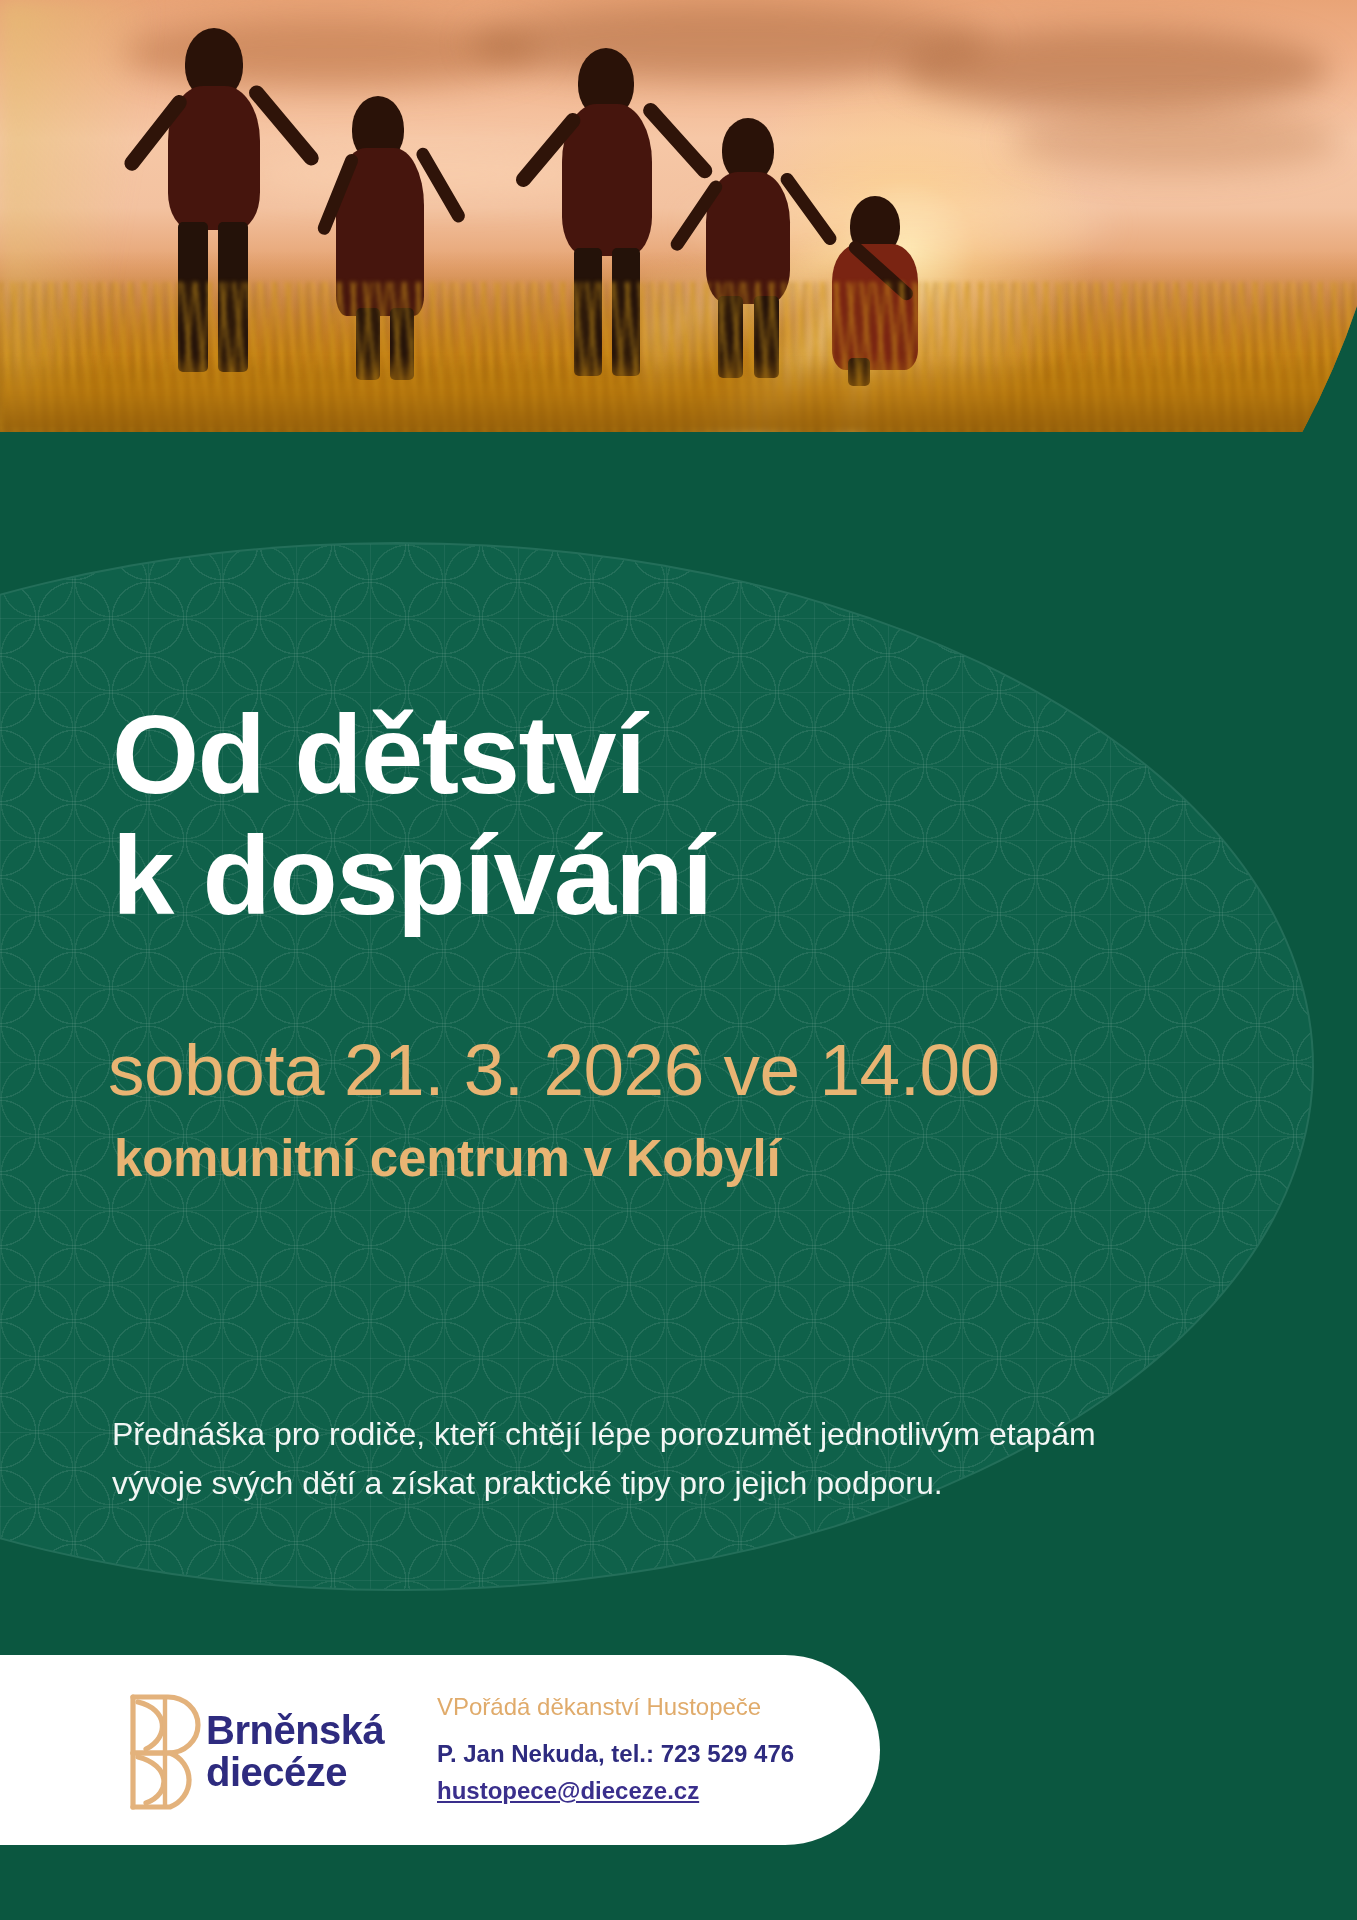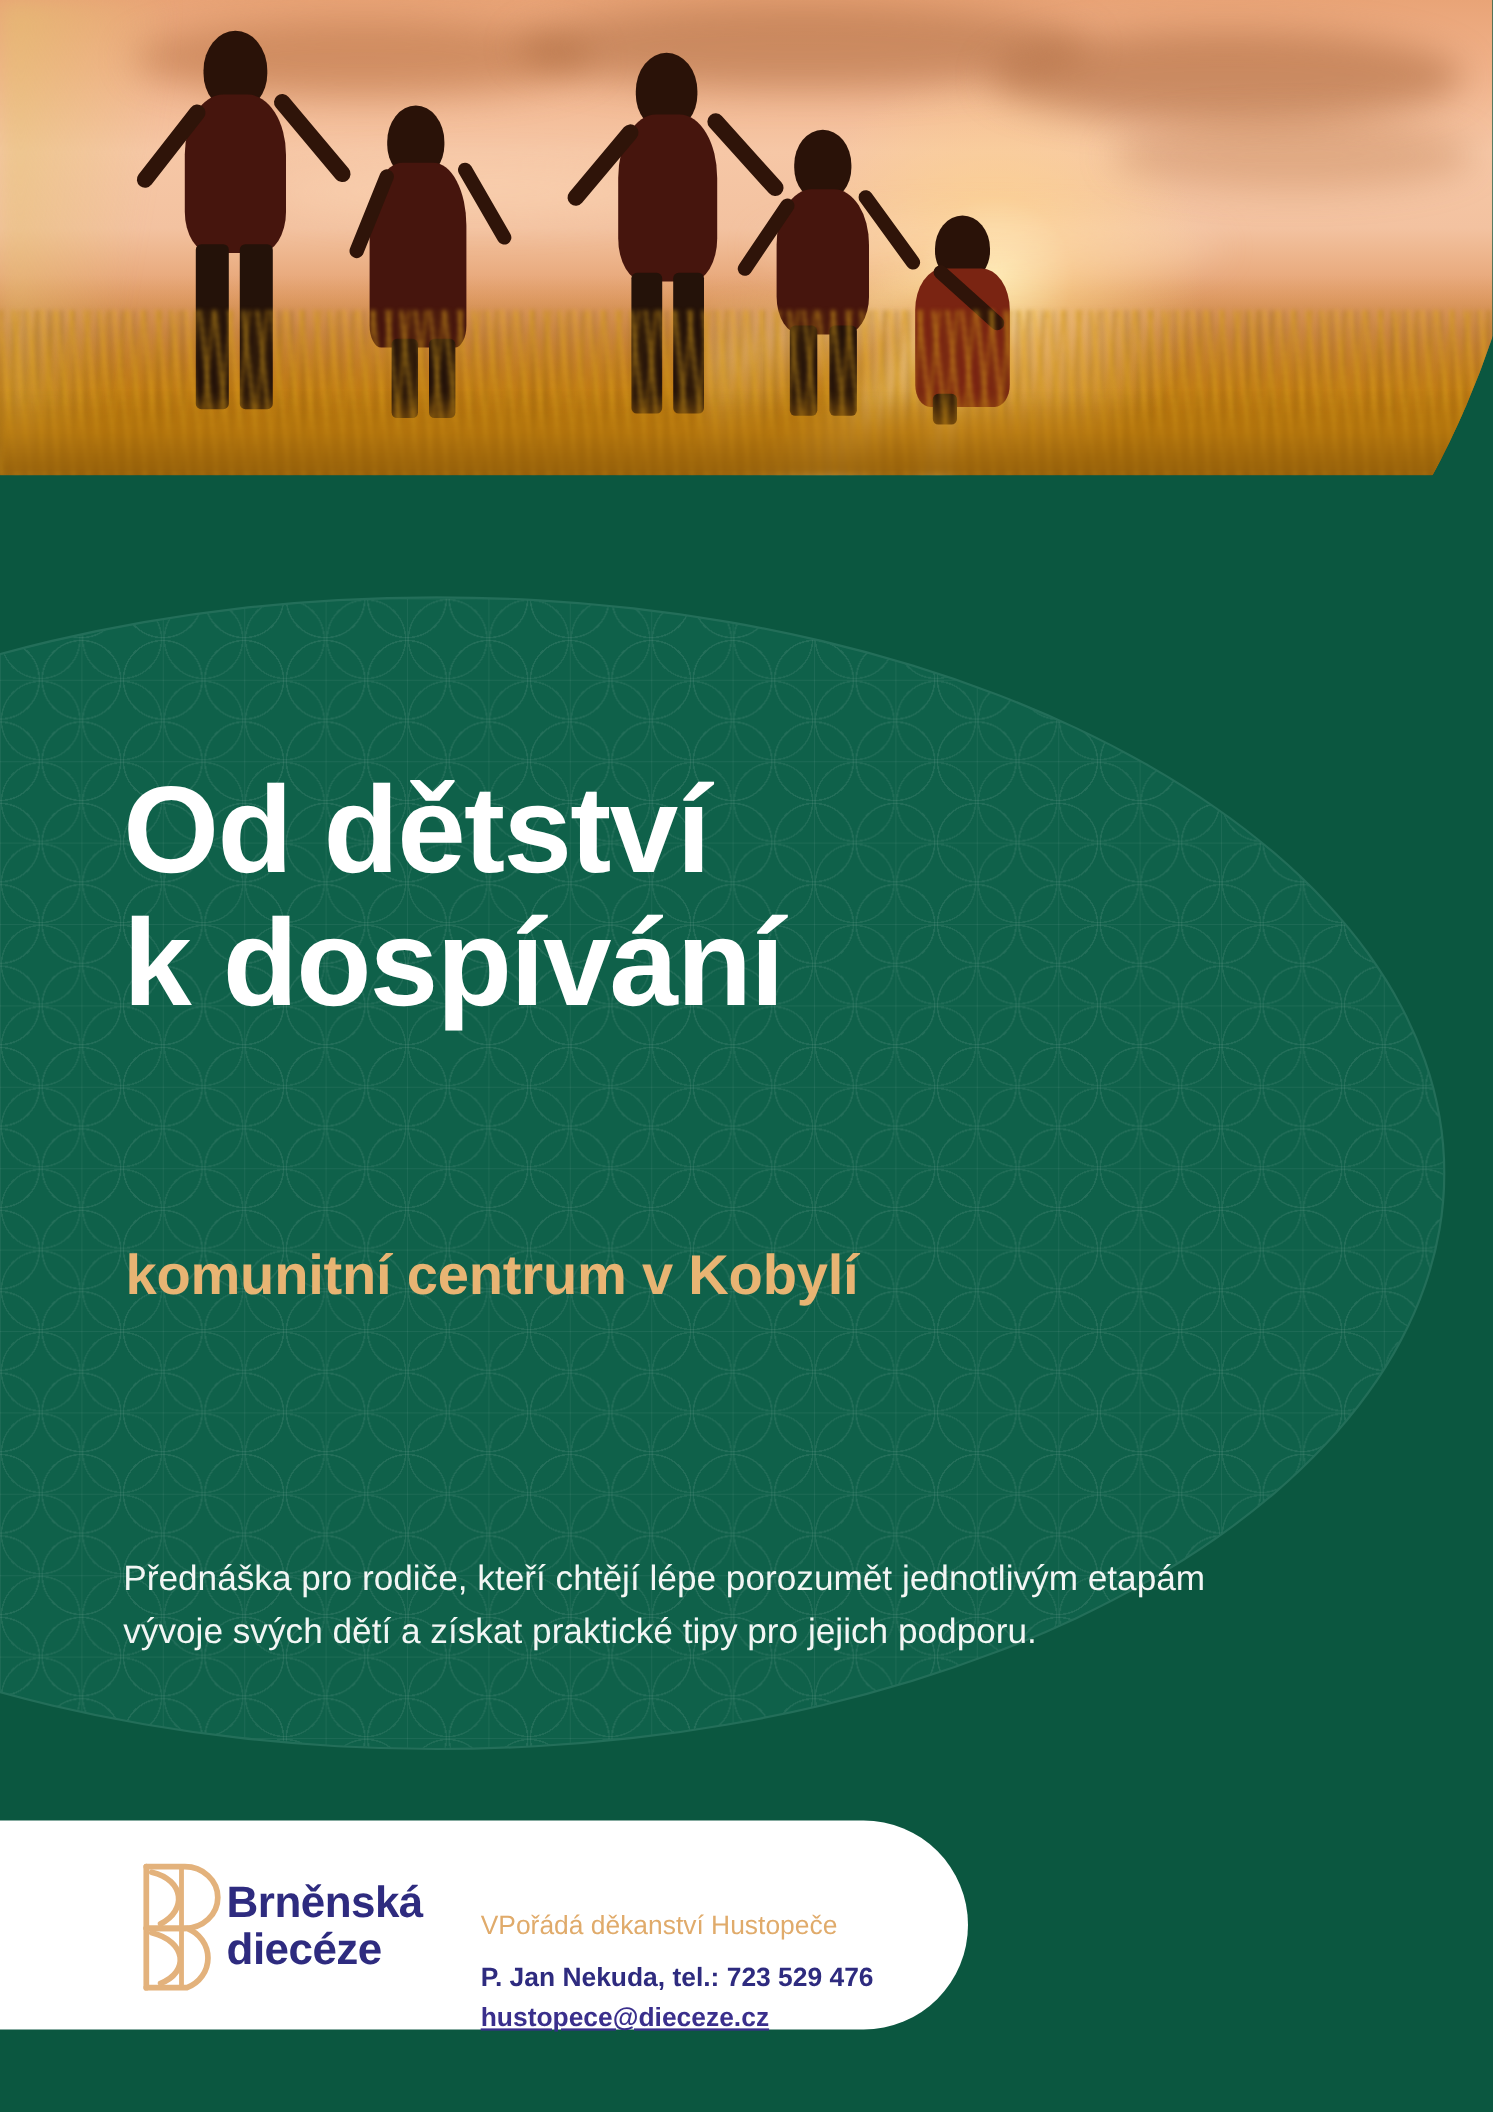--- a/index.html
+++ b/index.html
@@ -144,21 +144,21 @@
   }
   .logo-mark{width:74px;height:118px;flex:0 0 auto;}
   .logo-text{
     font-size:40px;line-height:1.04;font-weight:700;
     color:#2e2b7f;letter-spacing:-.5px;white-space:pre-line;
   }
   .contact{
     position:absolute;left:437px;top:1690px;width:420px;
   }
   .contact-org{
-    font-size:24px;line-height:1.42;font-weight:400;color:#e0ab6b;margin-top:44px;
+    font-size:24px;line-height:1.42;font-weight:400;color:#e0ab6b;
   }
   .contact-person{
     font-size:24px;line-height:1.42;font-weight:700;color:#2e2b7f;
     margin-top:13px;
   }
   .contact-mail{
     font-size:24px;line-height:1.42;font-weight:700;color:#3a2f8c;
     margin-top:3px;display:inline-block;
   }
 </style>
@@ -229,20 +229,21 @@
     </div>
   </div>
 
   <div class="pattern-circle">
     <div class="pattern-fill"></div>
   </div>
 
   <div class="content">
     <h1 class="title">Od dětství
 k dospívání</h1>
+    <div class="date">sobota 21. 3. 2026 ve 14.00</div>
     <div class="place">komunitní centrum v Kobylí</div>
     <p class="desc">Přednáška pro rodiče, kteří chtějí lépe porozumět jednotlivým etapám vývoje svých dětí a získat praktické tipy pro jejich podporu.</p>
   </div>
 
   <div class="footer"></div>
 
   <div class="logo">
     <svg class="logo-mark" viewBox="0 0 74 118">
       <g fill="none" stroke="#e3b27c" stroke-width="5.2" stroke-linecap="round">
         <path d="M5 4 L5 114"></path>

